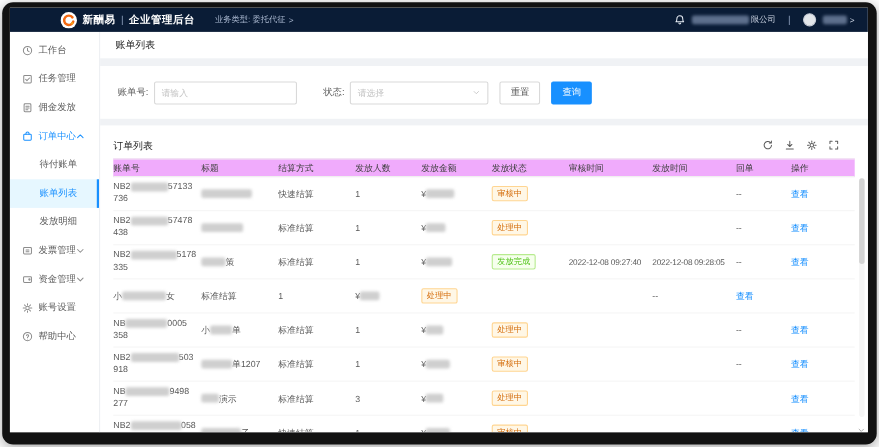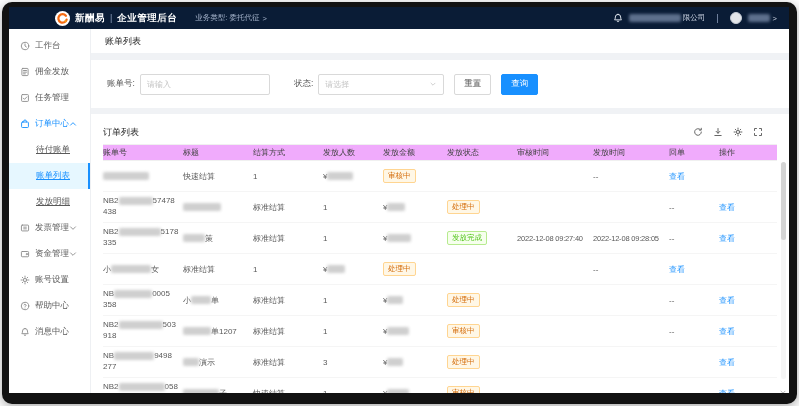--- a/index.html
+++ b/index.html
@@ -23,21 +23,21 @@
   .blur { display:inline-block; height:8px; border-radius:2px; background:#cfcfcf; filter:blur(1.4px); vertical-align:middle; }
   .blur.dark { background:#5d6f8c; }
 
   
   .page-body { display:flex; height:calc(100% - 22px); }
   .sidebar { width:82px; background:#fff; border-right:1px solid #eef0f3; padding-top:4px; flex:none; }
   .side-item, .side-sub { position:relative; height:26px; display:flex; align-items:center; padding-left:11px; font-size:8.5px; color:#595959; cursor:pointer; }
   .side-item .icon { margin-right:5px; color:#8c8c8c; }
   .side-item.active { color:#1890ff; }
   .side-item.active .icon { color:#1890ff; }
-  .side-sub { padding-left:27px;text-decoration:underline; }
+  .side-sub { padding-left:27px; }
   .side-sub.selected { background:#e6f7ff; color:#1890ff; }
   .side-sub.selected::after { content:""; position:absolute; right:0; top:0; bottom:0; width:2px; background:#1890ff; }
   .caret { position:absolute; right:7px; color:#8c8c8c; }
   .side-item.active .caret { color:#1890ff; }
 
   .main { flex:1; background:#f0f2f5; display:flex; flex-direction:column; overflow:hidden; }
   .pagehead { height:24px; background:#fff; display:flex; align-items:center; padding-left:14px; font-size:9px; color:#262626; }
   .gap { height:7px; flex:none; }
   .gap2 { height:6px; flex:none; }
 
@@ -125,34 +125,34 @@
               <svg viewBox="0 0 12 12">
                 <circle cx="6" cy="6" r="4.5"></circle>
                 <path d="M6 3.5V6l1.7 1.2"></path>
               </svg>
             </span>
             <span class="lbl">工作台</span>
           </div>
           <div class="side-item">
             <span class="icon">
               <svg viewBox="0 0 12 12">
+                <rect x="1.9" y="1.9" width="8.2" height="8.2" rx="1"></rect>
+                <path d="M4 6.2l1.4 1.4 2.8-2.9"></path>
+              </svg>
+            </span>
+            <span class="lbl">任务管理</span>
+          </div>
+          <div class="side-item">
+            <span class="icon">
+              <svg viewBox="0 0 12 12">
                 <rect x="2.3" y="1.7" width="7.4" height="8.6" rx="1"></rect>
                 <path d="M4.2 4.2h3.6M4.2 6.2h3.6M4.2 8.2h2.2"></path>
               </svg>
             </span>
             <span class="lbl">佣金发放</span>
-          </div>
-          <div class="side-item">
-            <span class="icon">
-              <svg viewBox="0 0 12 12">
-                <rect x="1.9" y="1.9" width="8.2" height="8.2" rx="1"></rect>
-                <path d="M4 6.2l1.4 1.4 2.8-2.9"></path>
-              </svg>
-            </span>
-            <span class="lbl">任务管理</span>
           </div>
           <div class="side-item active">
             <span class="icon">
               <svg viewBox="0 0 12 12">
                 <rect x="1.9" y="3.6" width="8.2" height="6.6" rx="1"></rect>
                 <path d="M4.3 3.6v-.7a1.7 1.7 0 0 1 3.4 0v.7"></path>
               </svg>
             </span>
             <span class="lbl">订单中心</span>
             <span class="icon caret">
@@ -209,29 +209,20 @@
           </div>
           <div class="side-item">
             <span class="icon">
               <svg viewBox="0 0 12 12">
                 <circle cx="6" cy="6" r="4.5"></circle>
                 <path d="M4.9 4.7a1.2 1.2 0 1 1 1.8 1.4c-.5.3-.7.6-.7 1"></path>
                 <circle cx="6" cy="8.6" r=".5" fill="currentColor" stroke="none"></circle>
               </svg>
             </span>
             <span class="lbl">帮助中心</span>
-          </div>
-          <div class="side-item">
-            <span class="icon">
-              <svg viewBox="0 0 12 12">
-                <path d="M6 1.8a3 3 0 0 1 3 3c0 2 .5 2.8.9 3.2H2.1c.4-.4.9-1.2.9-3.2a3 3 0 0 1 3-3z"></path>
-                <path d="M5.1 9.5a.9.9 0 0 0 1.8 0"></path>
-              </svg>
-            </span>
-            <span class="lbl">消息中心</span>
           </div>
         </div>
 
       <div class="main">
         <div class="pagehead">
           <span>账单列表</span>
         </div>
         <div class="gap"></div>
 
         <div class="filterbar">
@@ -286,20 +277,24 @@
               <div class="th">发放人数</div>
               <div class="th">发放金额</div>
               <div class="th">发放状态</div>
               <div class="th">审核时间</div>
               <div class="th">发放时间</div>
               <div class="th">回单</div>
               <div class="th">操作</div>
             </div>
           <div id="tbody">
               <div class="trow grid">
+                <div class="td billno">
+                  <div class="l1">NB2<span class="blur" style="width: 34px;"></span>57133</div>
+                  <div class="l2">736</div>
+                </div>
                 <div class="td"><span class="blur" style="width: 46px;"></span></div>
                 <div class="td">快速结算</div>
                 <div class="td">1</div>
                 <div class="td">¥<span class="blur" style="width: 26px;"></span></div>
                 <div class="td"><span class="badge" style="color: rgb(212, 107, 8); background: rgb(255, 247, 230); border-color: rgb(255, 213, 145);">审核中</span></div>
                 <div class="td time"></div>
                 <div class="td time"></div>
                 <div class="td">--</div>
                 <div class="td"><a class="view">查看</a></div>
               </div>

